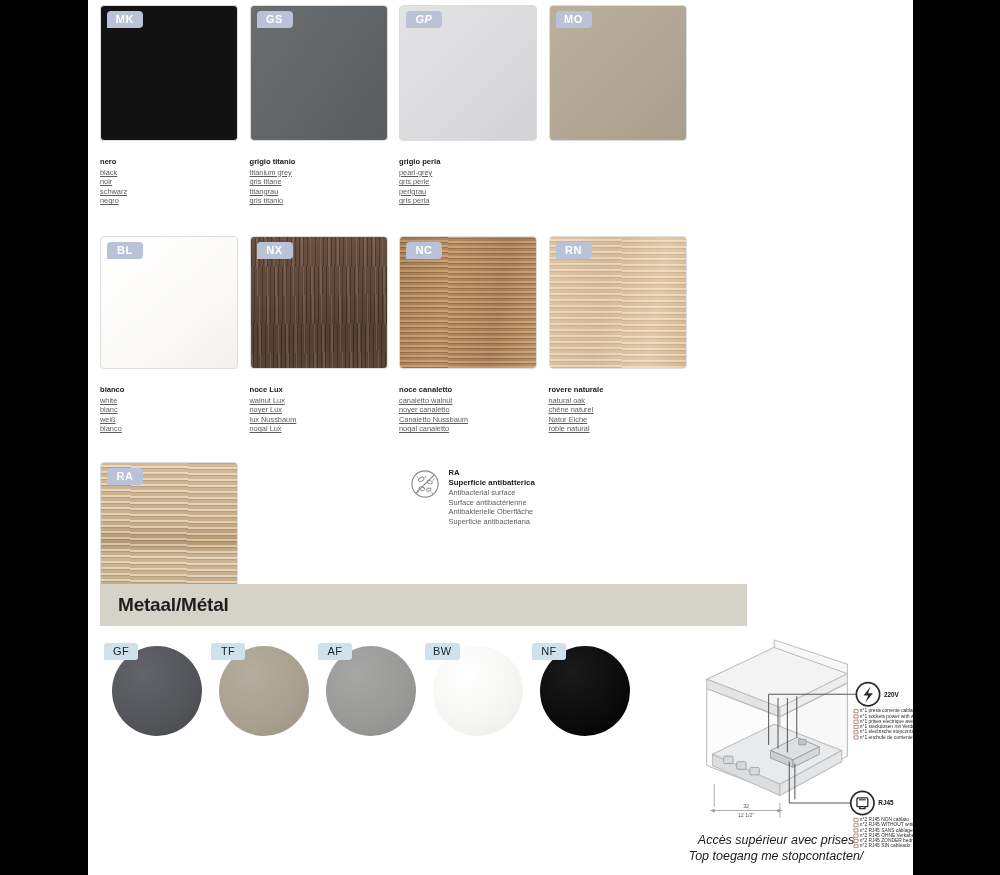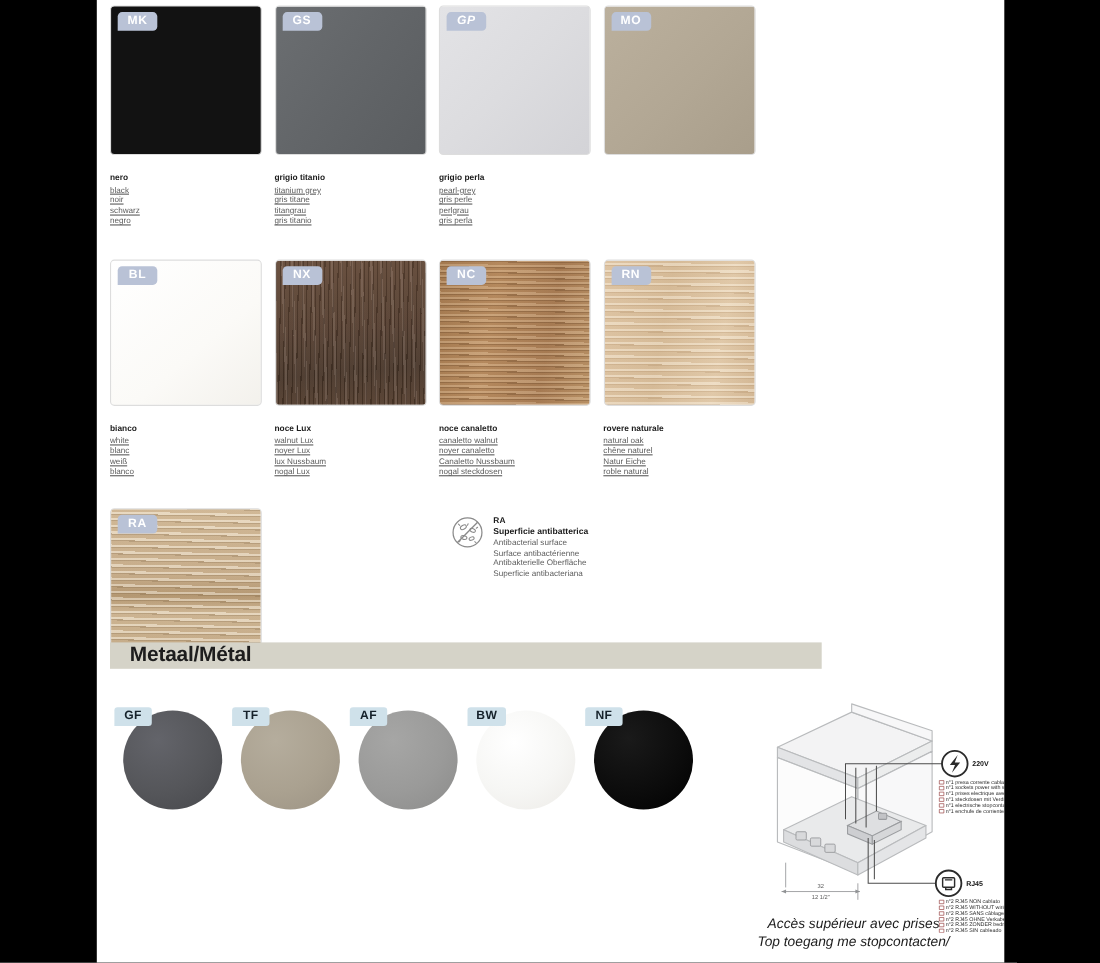--- a/index.html
+++ b/index.html
@@ -85,21 +85,21 @@
   }
   .antibact-txt .ab-title {
     font-size: 7.8px; font-weight: bold; color: #1b1b1b; display: block; margin-bottom: 1px;
   }
   .antibact-txt .ab-tr { font-size: 7.4px; color: #5c5c5c; display: block; }
 
   
   .metal-banner {
     position: absolute;
     left: 12px; top: 584px;
-    width: 647px; height: 24px;
+    width: 647px; height: 42px;
     background: #d5d3c8;
     display: flex;
     align-items: center;
   }
   .metal-banner .mb-title {
     margin-left: 18px;
     font-size: 19px;
     font-weight: bold;
     color: #1d1d1d;
     letter-spacing: -.2px;
@@ -119,21 +119,21 @@
     border-radius: 50%;
   }
   .metal-tag {
     position: absolute;
     left: 0px; top: 5px;
     min-width: 34px;
     padding: 2px 8px 3px 8px;
     background: #cfe1ea;
     color: #16222b;
     font-size: 11px;
-    font-weight: bold;
+    font-weight: normal;
     letter-spacing: .4px;
     border-radius: 3px 3px 3px 0;
     z-index: 4;
     text-align: center;
   }
 
   
   .tech-wrap {
     position: absolute;
     left: 600px; top: 638px;
@@ -244,21 +244,21 @@
         <div class="swatch-box tall" style="background:
                repeating-linear-gradient(0.6deg, rgba(92,58,28,.34) 0px, rgba(92,58,28,.34) 1px, rgba(255,236,207,.20) 1px, rgba(255,236,207,.20) 3px, rgba(120,78,40,.12) 3px, rgba(120,78,40,.12) 5px),
                linear-gradient(100deg,#a97f55 0%,#bd9165 35%,#ac8058 70%,#c0996d 100%);">
           <div class="code-tag">NC</div>
         </div>
         <div class="swatch-names">
           <span class="n-it">noce canaletto</span>
           <span class="n-tr">canaletto walnut</span>
           <span class="n-tr">noyer canaletto</span>
           <span class="n-tr">Canaletto Nussbaum</span>
-          <span class="n-tr">nogal steckdosen</span>
+          <span class="n-tr">nogal canaletto</span>
         </div>
       </div>
 
       <div class="swatch-cell">
         <div class="swatch-box tall" style="background:
                repeating-linear-gradient(0.4deg, rgba(160,122,80,.26) 0px, rgba(160,122,80,.26) 1px, rgba(255,248,234,.35) 1px, rgba(255,248,234,.35) 3px, rgba(190,155,112,.14) 3px, rgba(190,155,112,.14) 6px),
                linear-gradient(100deg,#e3cbac 0%,#d9bf9d 40%,#e6d0b2 75%,#d6bb99 100%);">
           <div class="code-tag">RN</div>
         </div>
         <div class="swatch-names">

